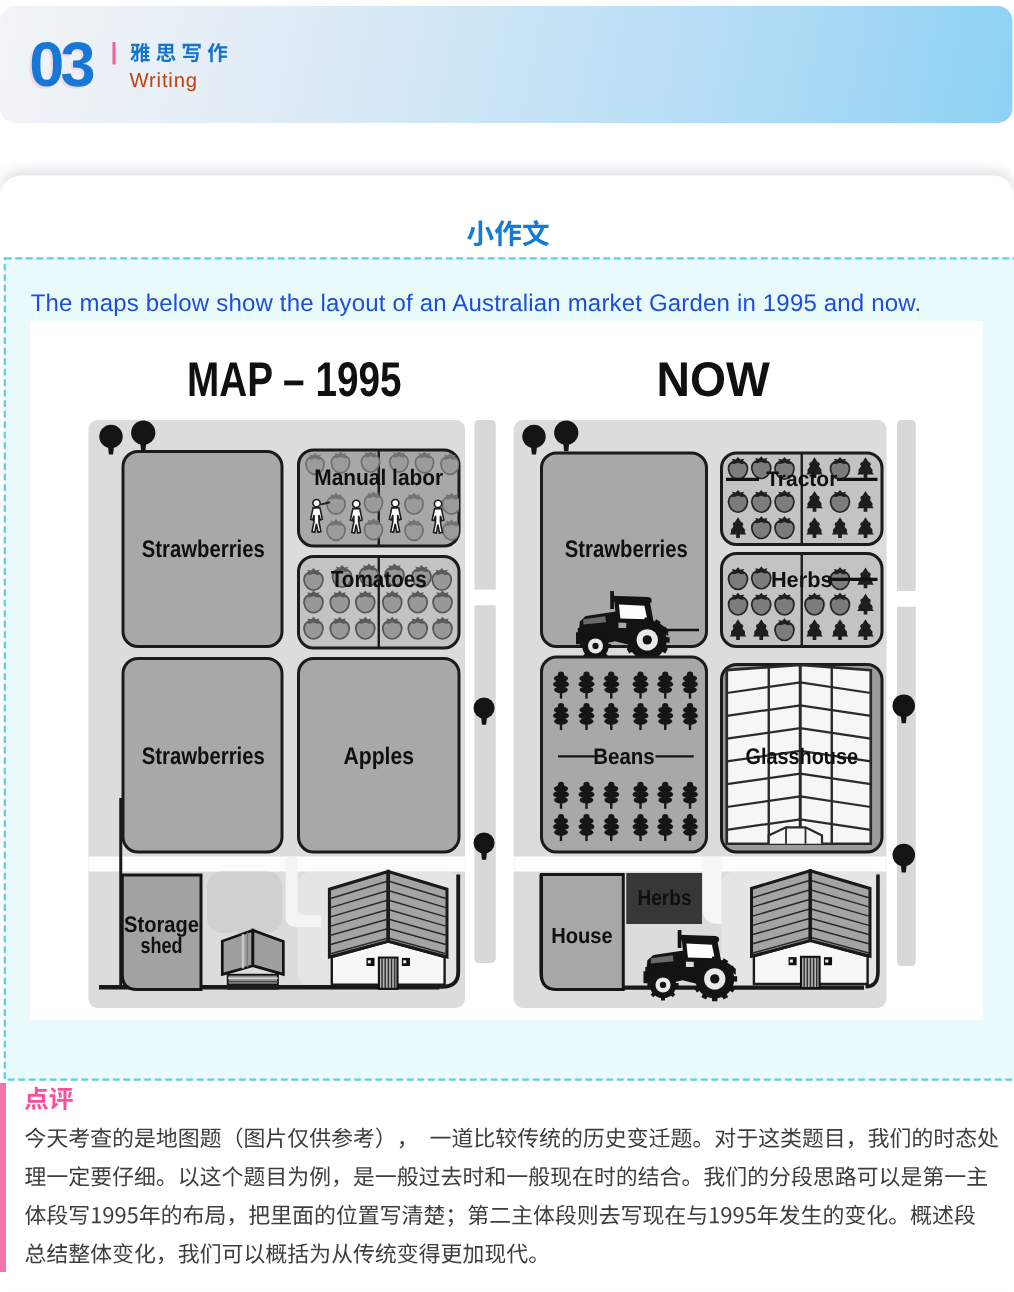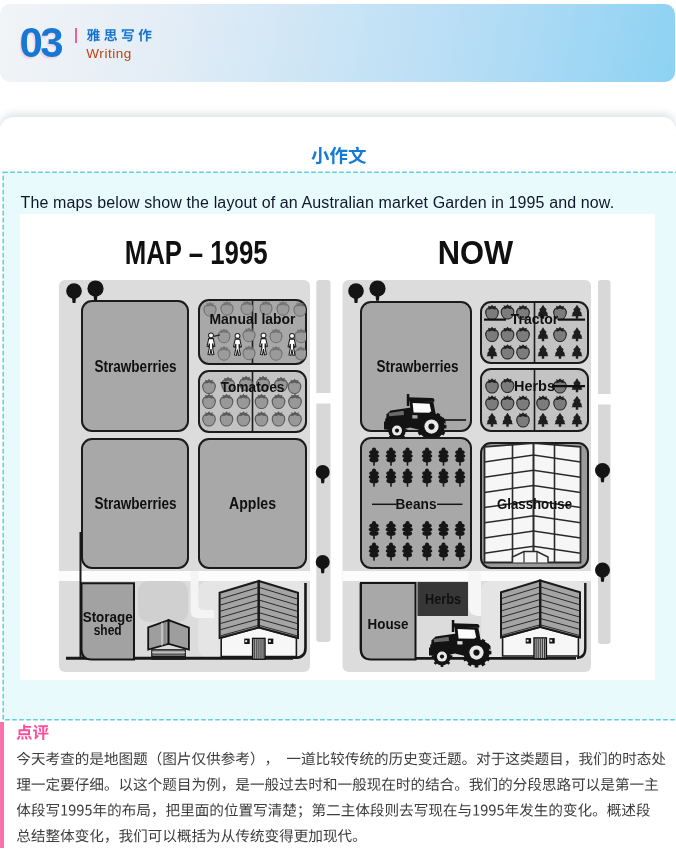--- a/index.html
+++ b/index.html
@@ -33,21 +33,21 @@
         <use href="#g3" x="1000"></use>
         <use href="#g5" x="2000"></use>
       </g>
     </svg>
 
 <div class="abs" style="left:2.5px;top:171.5px;width:673.5px;height:548.5px;background:#e9fafd;"></div>
 <svg class="abs" style="left:0;top:0" width="676" height="730">
       <rect x="3.2" y="172.2" width="678" height="547.6" fill="none" stroke="#5ecde7" stroke-width="1.5" stroke-dasharray="4.6 2.4"></rect>
     </svg>
 
-<div class="abs" style="left:20.5px;top:193.5px;font-size:16px;letter-spacing:0.12px;color:#0f172a;">The maps below show the layout of an Australian market Garden in 1995 and now.</div>
+<div class="abs" style="left:20.5px;top:193.5px;font-size:16px;letter-spacing:0.12px;color:#1d4ed8;">The maps below show the layout of an Australian market Garden in 1995 and now.</div>
 
 <div class="abs" style="left:20px;top:214px;width:635px;height:466px;background:#fff;"></div>
 <svg width="636" height="466" viewBox="20 214 636 466" style="position:absolute;left:20px;top:214px">
       <text x="196.2" y="264" text-anchor="middle" style="font-family:'Liberation Sans',sans-serif;font-weight:bold;fill:#101010;font-size:32.5px" textLength="143" lengthAdjust="spacingAndGlyphs">MAP – 1995</text>
       <rect x="59" y="280" width="251" height="392" rx="6" fill="#dcdcdc"></rect>
       <g>
         <rect x="316.3" y="280" width="14.2" height="362" rx="3" fill="#d8d8d8"></rect>
         <rect x="316" y="393" width="17" height="10.5" fill="#fff"></rect>
       </g>
       <rect x="59" y="571" width="251" height="10" fill="#fcfcfc"></rect>

